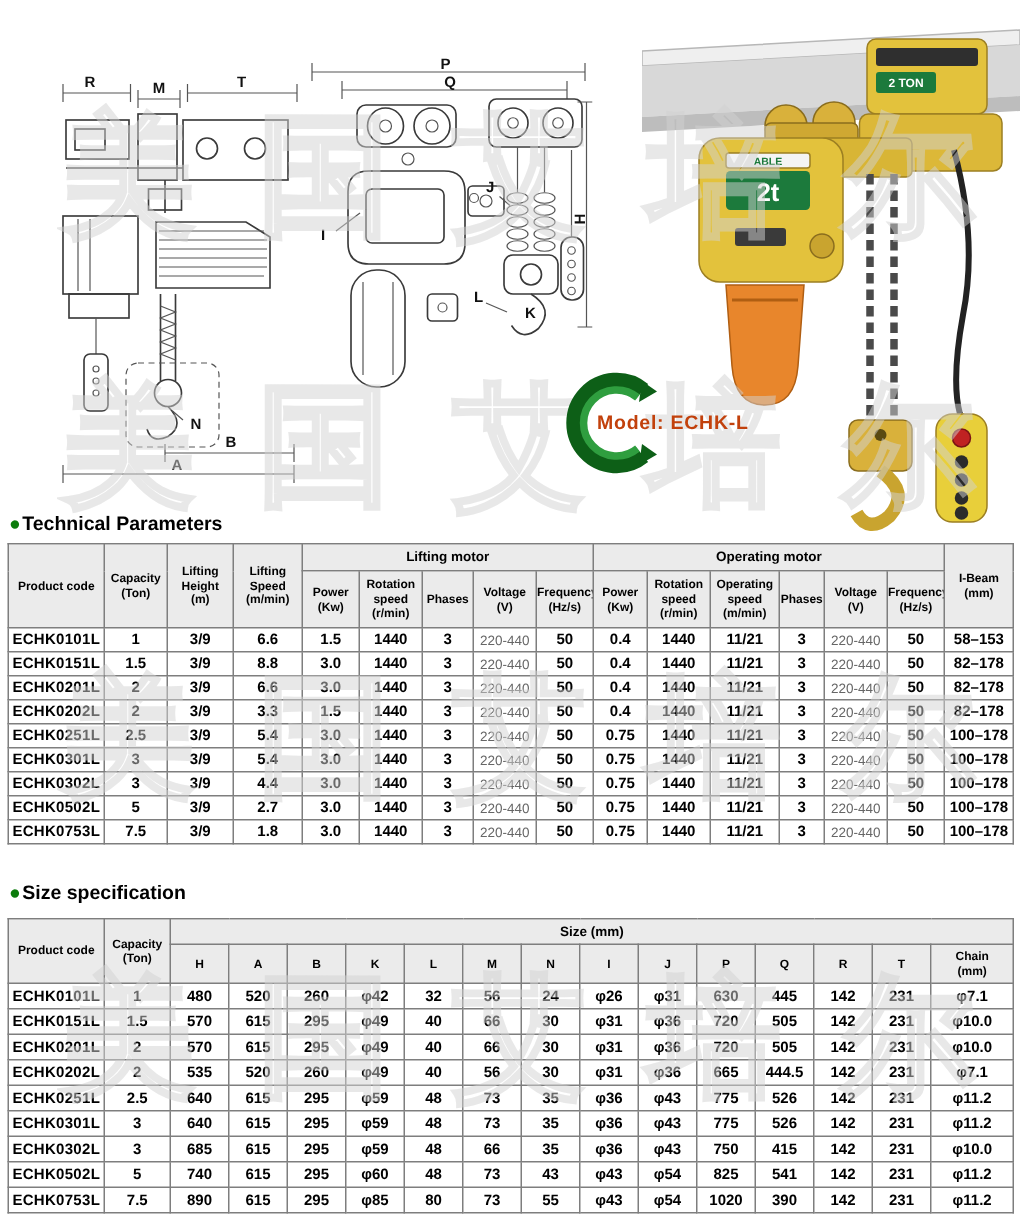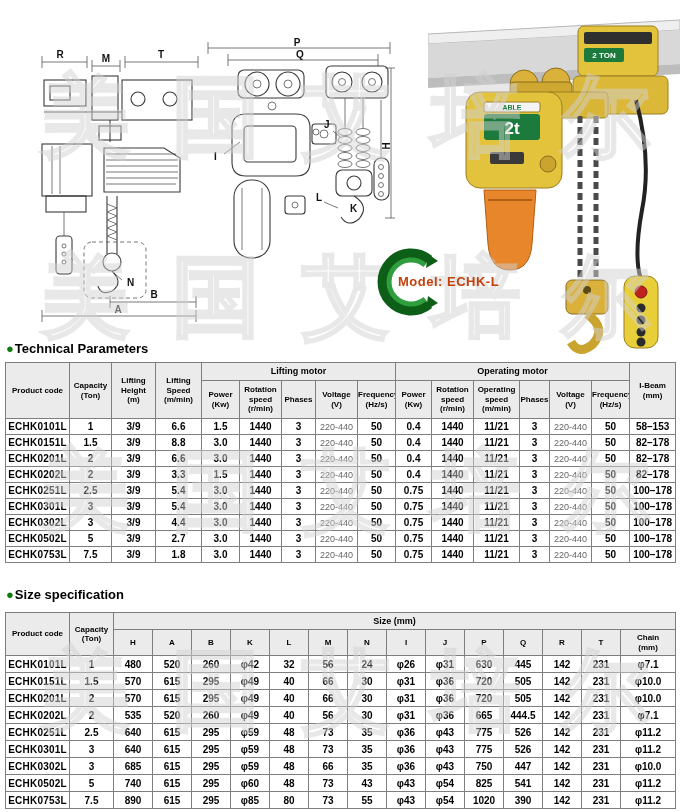--- a/index.html
+++ b/index.html
@@ -632,21 +632,21 @@
           <td>685</td>
           <td>615</td>
           <td>295</td>
           <td>φ59</td>
           <td>48</td>
           <td>66</td>
           <td>35</td>
           <td>φ36</td>
           <td>φ43</td>
           <td>750</td>
-          <td>447</td>
+          <td>415</td>
           <td>142</td>
           <td>231</td>
           <td>φ10.0</td>
         </tr>
         <tr>
           <td class="code">ECHK0502L</td>
           <td>5</td>
           <td>740</td>
           <td>615</td>
           <td>295</td>

